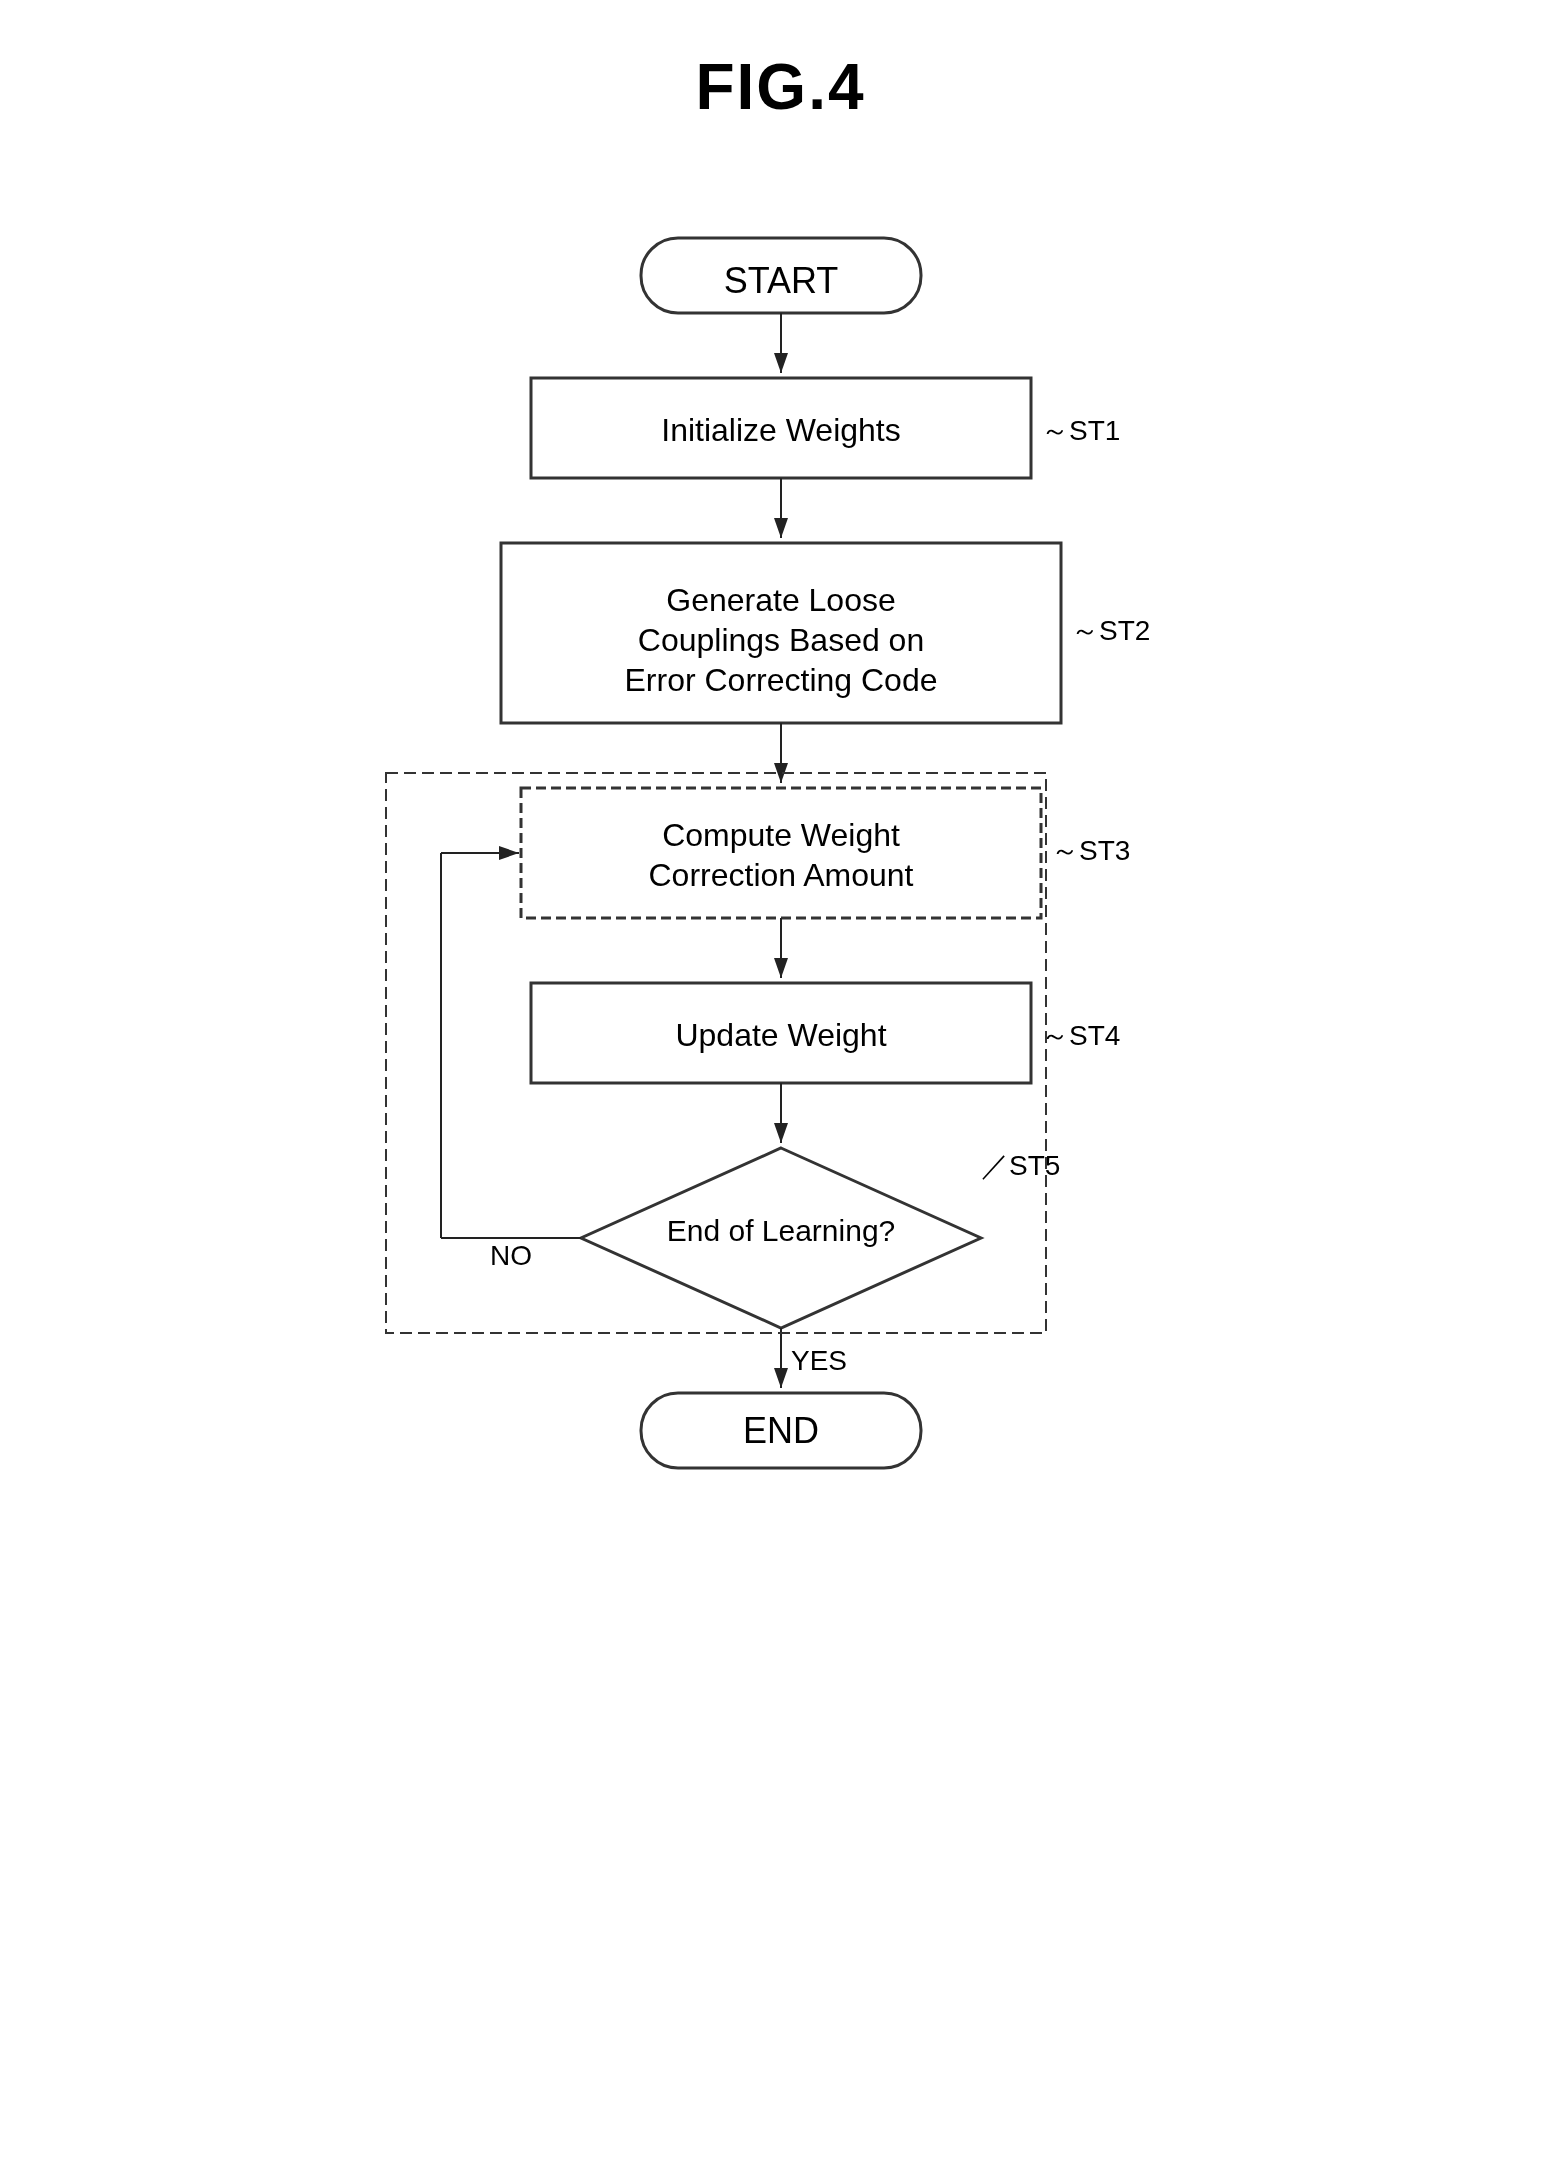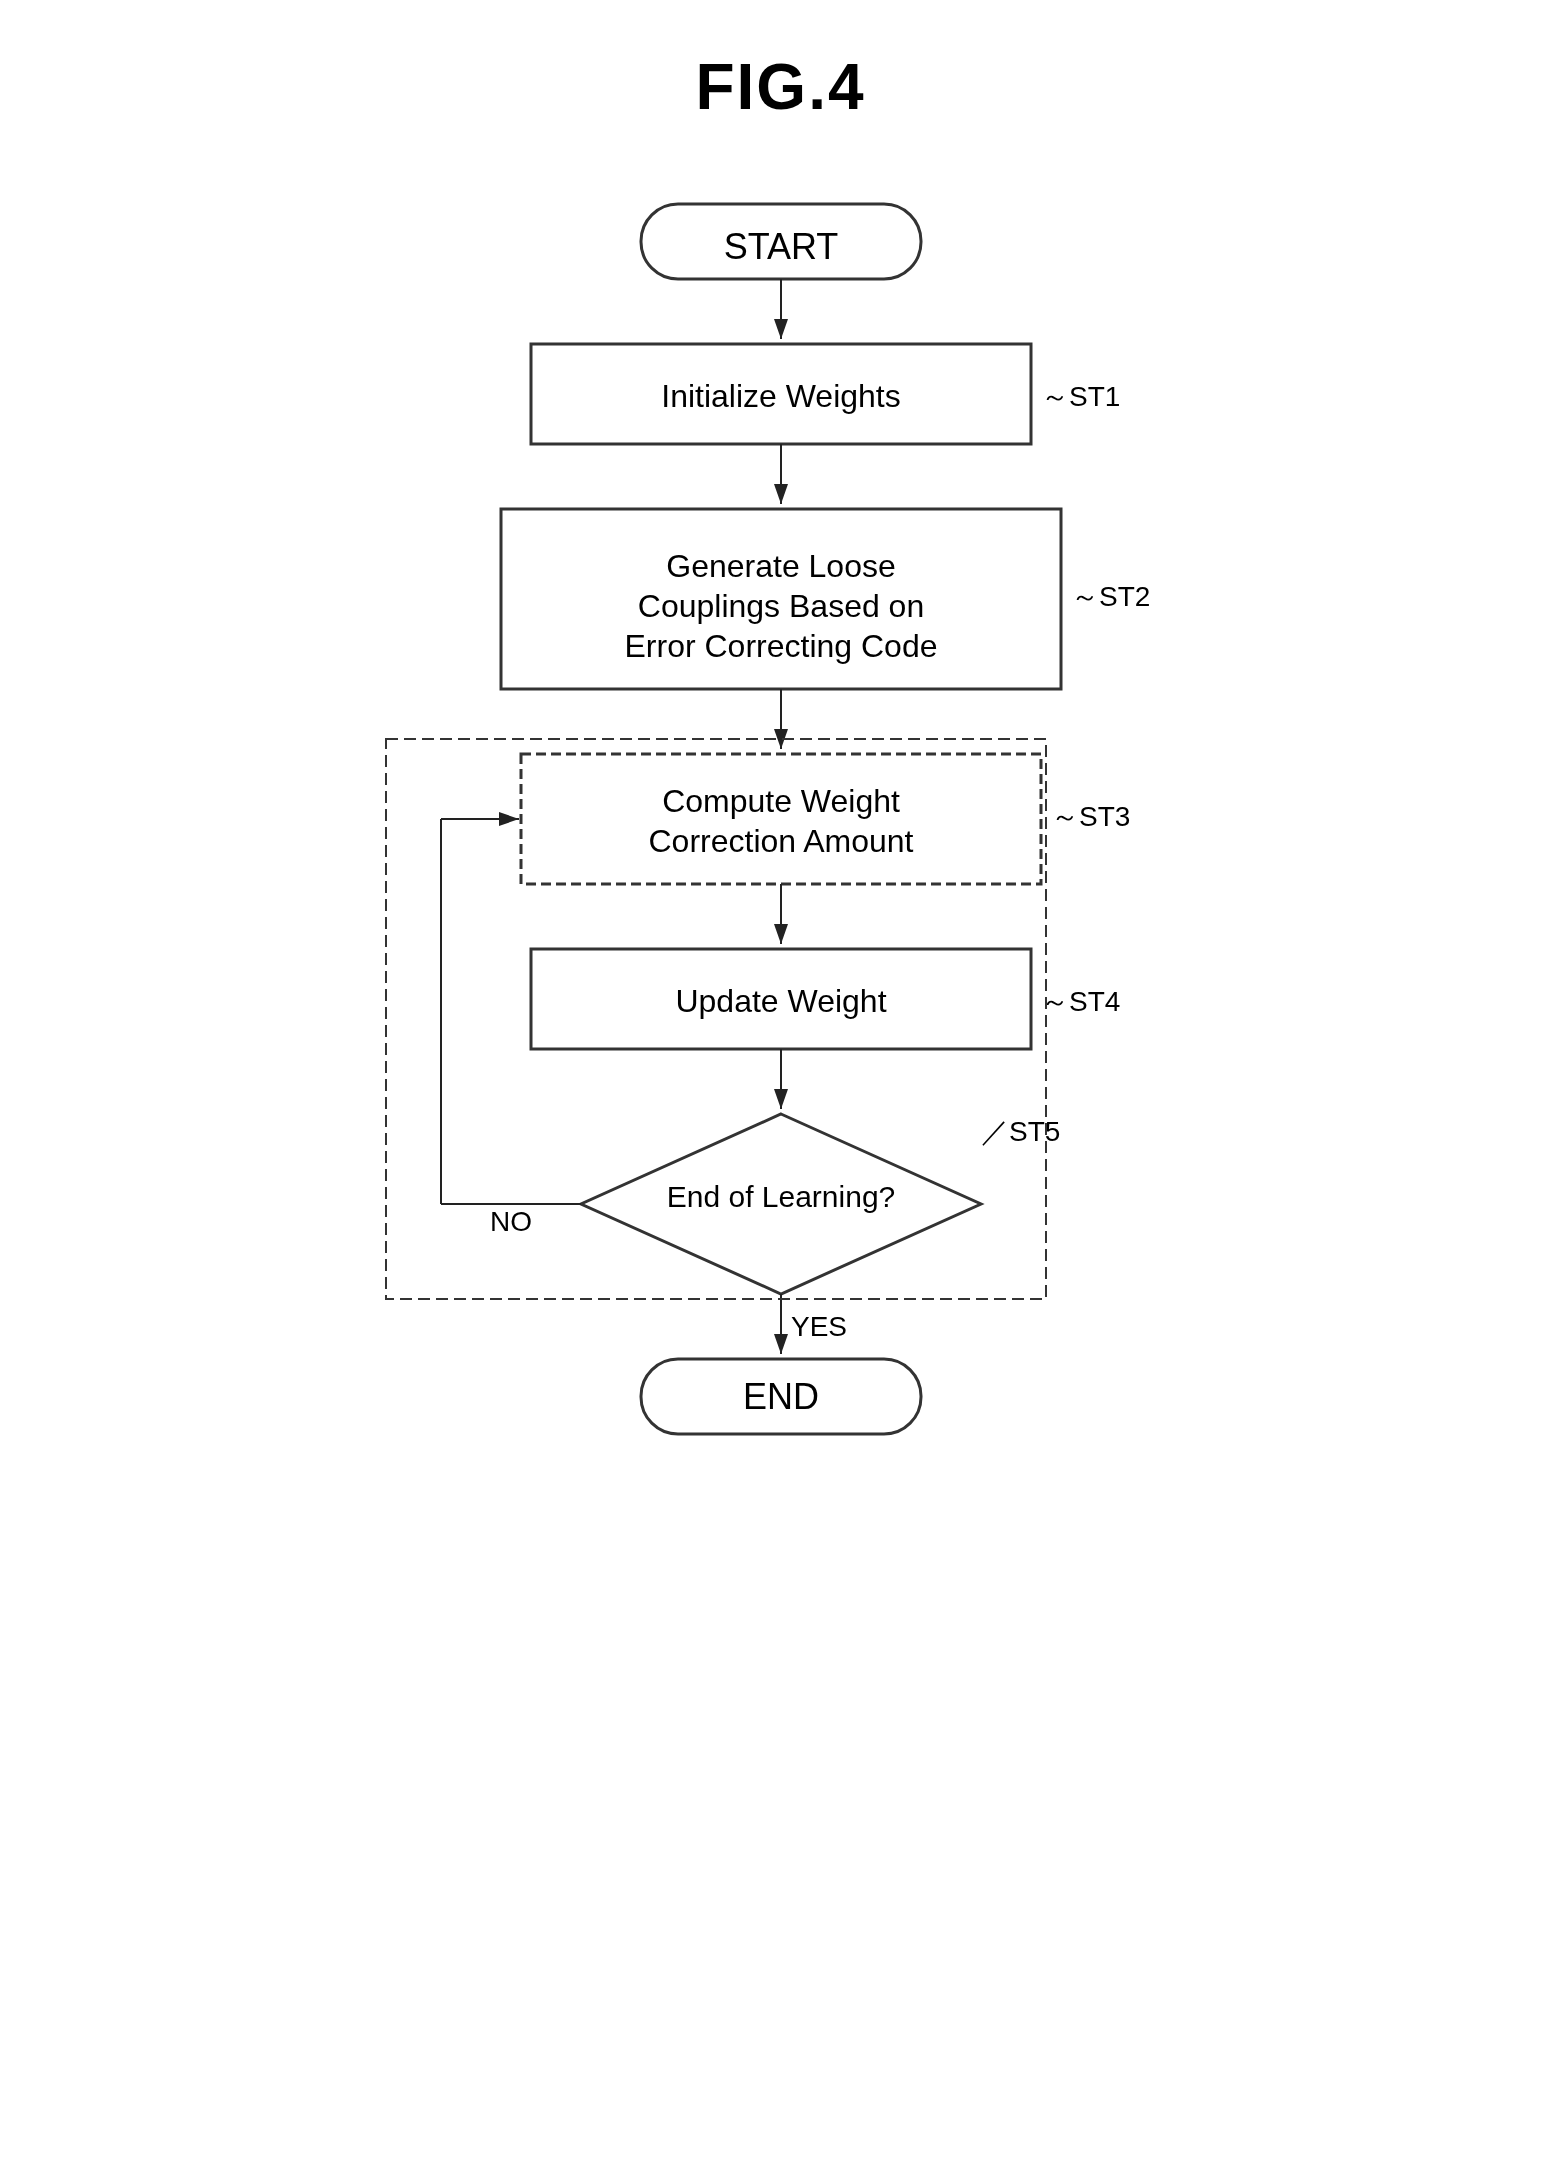--- a/index.html
+++ b/index.html
@@ -9,21 +9,21 @@
       width: 1561px;
       min-height: 2177px;
       display: flex;
       flex-direction: column;
       align-items: center;
     }
   </style>
 </head>
 <body>
 
-<div id="main-container" style="display:flex; flex-direction:column; align-items:center; width:1561px;">
+<div id="main-container" style="display:flex; flex-direction:column; align-items:center; width:1561px;gap:34px;">
   <div style="font-size:64px; font-weight:bold; font-family:Arial,sans-serif; margin-top:50px; margin-bottom:60px; letter-spacing:2px;">FIG.4</div>
 
   <svg width="1000" height="1900" style="overflow:visible;">
 
     <defs>
       <marker id="arrowhead" markerWidth="10" markerHeight="7" refX="10" refY="3.5" orient="auto">
         <polygon points="0 0, 10 3.5, 0 7" fill="#222"></polygon>
       </marker>
     </defs>
 

